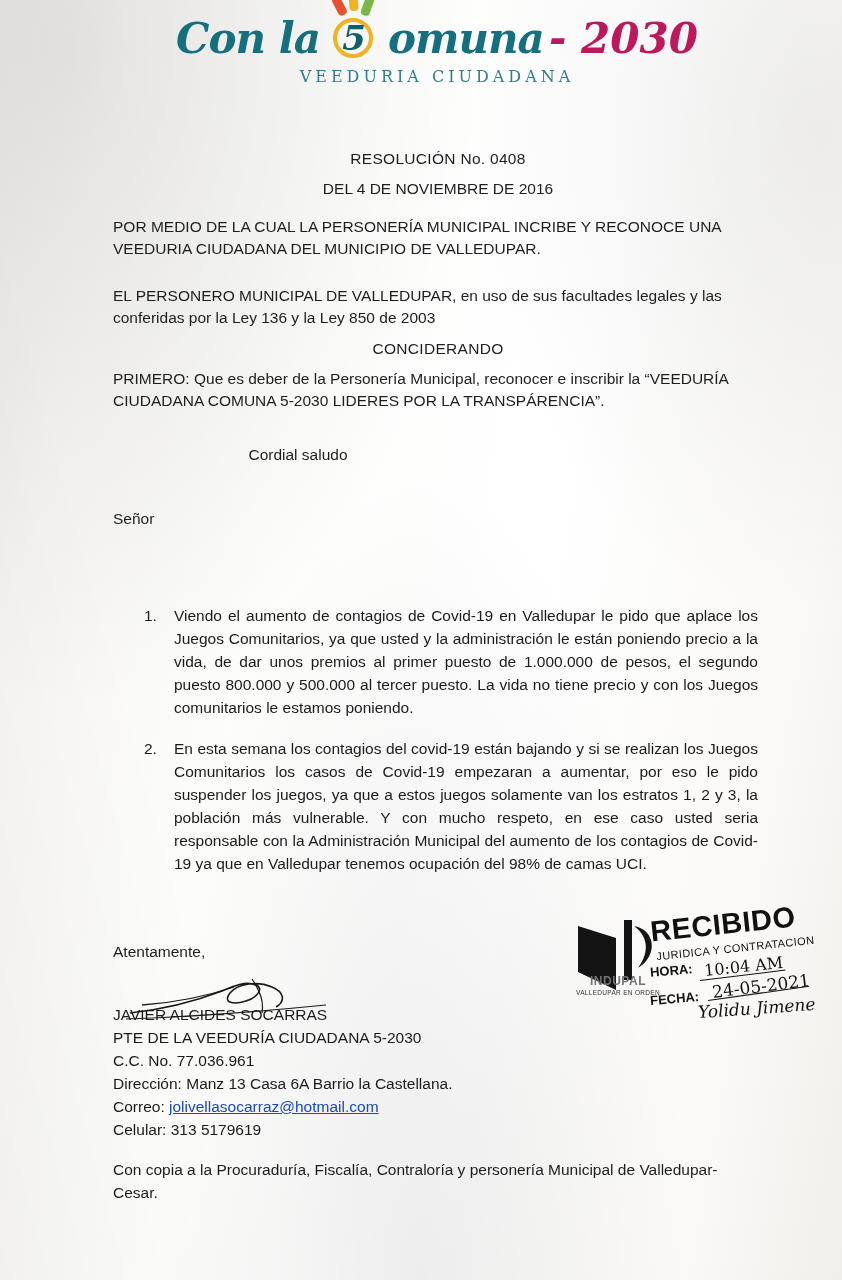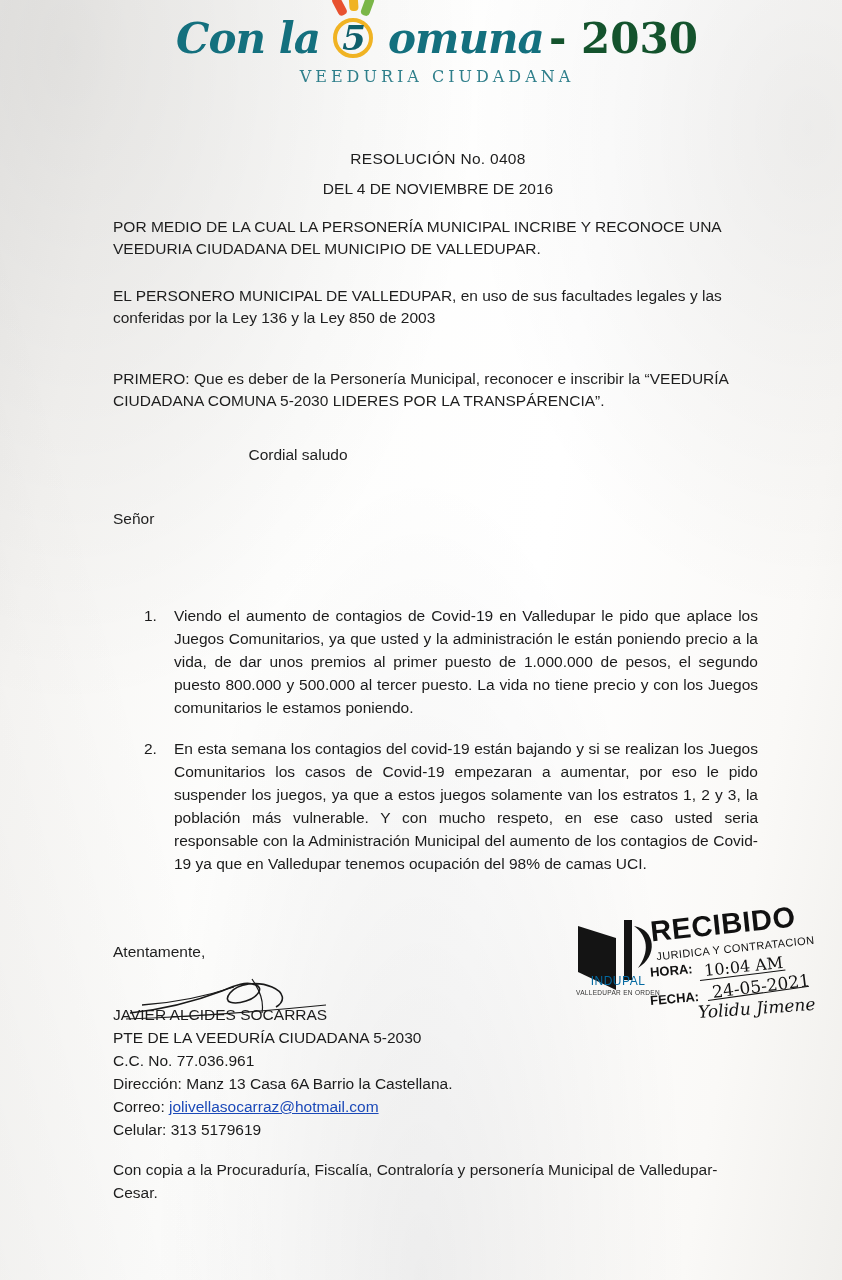--- a/index.html
+++ b/index.html
@@ -96,22 +96,23 @@
     position: absolute;
     width: 9px;
     height: 20px;
     border-radius: 4px;
   }
   .ray1 { background: #e8512f; left: 10px; top: -14px; transform: rotate(-28deg); }
   .ray2 { background: #f0b323; left: 24px; top: -19px; transform: rotate(-4deg); }
   .ray3 { background: #7ab648; left: 38px; top: -14px; transform: rotate(20deg); }
   .logo-2030 {
     font-size: 42px;
-    font-weight: bold;
-    color: #14532d;
+    font-style: italic;
+    font-weight: bold;
+    color: #be185d;
     vertical-align: middle;
   }
   .logo-sub1, .logo-sub2 {
     font-family: "DejaVu Serif", serif;
     color: #2f7f8b;
     letter-spacing: 3px;
     font-size: 16px;
     margin-top: 1px;
   }
   .logo-sub2 { letter-spacing: 4px; }
@@ -204,23 +205,23 @@
     width: 92px;
     height: 86px;
   }
   .stamp-logo-text {
     position: absolute;
     left: 0;
     top: 74px;
     width: 92px;
     text-align: center;
     font-family: "Liberation Sans", sans-serif;
-    font-weight: normal;
+    font-weight: bold;
     font-size: 12px;
-    color: #0369a1;
+    color: #737373;
     letter-spacing: 0.5px;
   }
   .stamp-logo-sub {
     position: absolute;
     left: -4px;
     top: 89px;
     width: 100px;
     text-align: center;
     font-size: 6.5px;
     color: #333;
@@ -319,20 +320,21 @@
       <span class="logo-word">omuna</span>
       <span class="logo-2030">- 2030</span>
     </div>
     <div class="logo-sub2">VEEDURIA CIUDADANA</div>
   </div>
 
   <div class="txt res-title">RESOLUCIÓN No. 0408</div>
   <div class="txt res-date">DEL 4 DE NOVIEMBRE DE 2016</div>
   <div class="txt para-object">POR MEDIO DE LA CUAL LA PERSONERÍA MUNICIPAL INCRIBE Y RECONOCE UNA VEEDURIA CIUDADANA DEL MUNICIPIO DE VALLEDUPAR.</div>
   <div class="txt para-person">EL PERSONERO MUNICIPAL DE VALLEDUPAR, en uso de sus facultades legales y las conferidas por la Ley 136 y la Ley 850 de 2003</div>
+  <div class="txt considerando">CONCIDERANDO</div>
   <div class="txt para-primero">PRIMERO: Que es deber de la Personería Municipal, reconocer e inscribir la “VEEDURÍA CIUDADANA COMUNA 5-2030 LIDERES POR LA TRANSPÁRENCIA”.</div>
   <div class="txt saludo">Cordial saludo</div>
   <div class="txt senor">Señor</div>
 
   <div class="numlist">
     <div class="numitem">
       <div class="num">1.</div>
       <div class="body">Viendo el aumento de contagios de Covid-19 en Valledupar le pido que aplace los Juegos Comunitarios, ya que usted y la administración le están poniendo precio a la vida, de dar unos premios al primer puesto de 1.000.000 de pesos, el segundo puesto 800.000 y 500.000 al tercer puesto. La vida no tiene precio y con los Juegos comunitarios le estamos poniendo.</div>
     </div>
     <div class="numitem">

